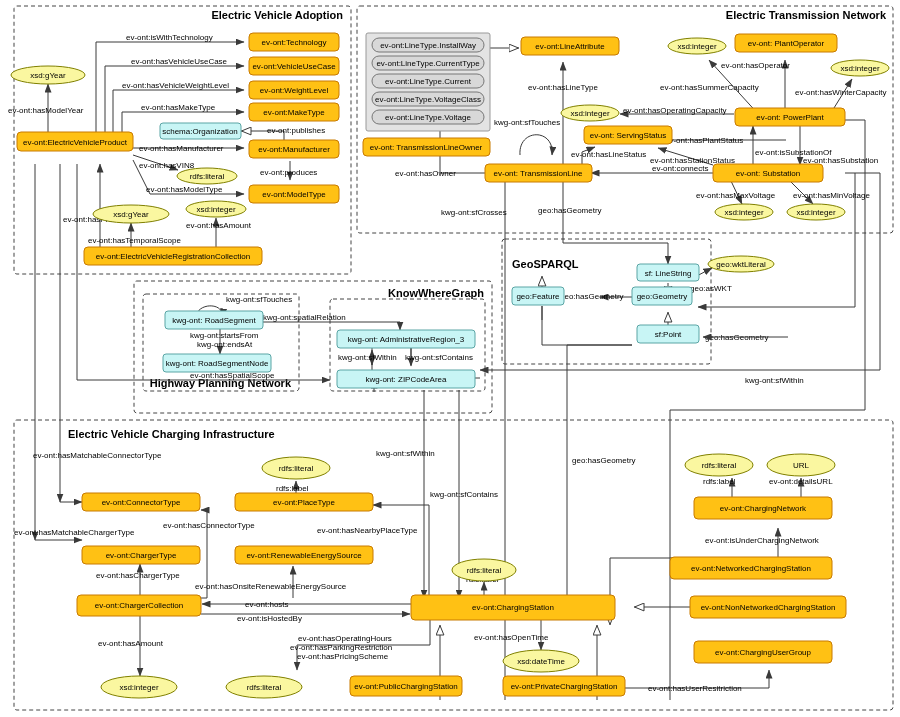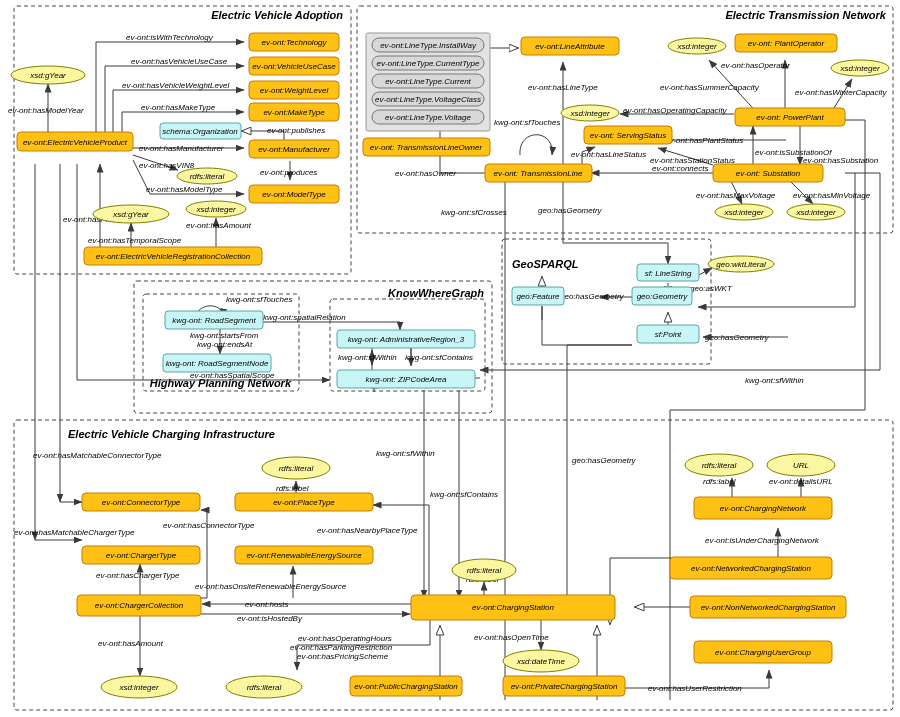--- a/index.html
+++ b/index.html
@@ -1,18 +1,18 @@
 <!DOCTYPE html>
 <html><head>
 <meta charset="utf-8">
 <style>
   html,body{margin:0;padding:0;background:#fff;}
   body{width:900px;height:717px;overflow:hidden;
        font-family:"Liberation Sans","DejaVu Sans",sans-serif;}
-  #stage{position:relative;width:820px;height:717px;font-style:italic;}
+  #stage{position:relative;width:820px;height:717px;}
   svg{position:absolute;top:0;left:0;}
   .etxt{font-family:"Liberation Sans","DejaVu Sans",sans-serif;font-size:8px;fill:#000;}
   .ntxt{font-family:"Liberation Sans","DejaVu Sans",sans-serif;font-size:8px;fill:#000;}
   .sectitle{font-family:"Liberation Sans","DejaVu Sans",sans-serif;font-size:11px;font-weight:bold;fill:#000;}
   .cls-box{fill:#FFC114;stroke:#C87A00;stroke-width:1;}
   .cls-blue{fill:#C8F5F5;stroke:#5AA5A5;stroke-width:1;}
   .cls-lit{fill:#FAF7A0;stroke:#808000;stroke-width:1;}
   .cls-gray{fill:#D8D8D8;stroke:#777;stroke-width:1;}
   .cls-grayhold{fill:#E3E3E3;stroke:#999;stroke-width:1;}
   .edge{stroke:#3a3a3a;stroke-width:1;fill:none;}

